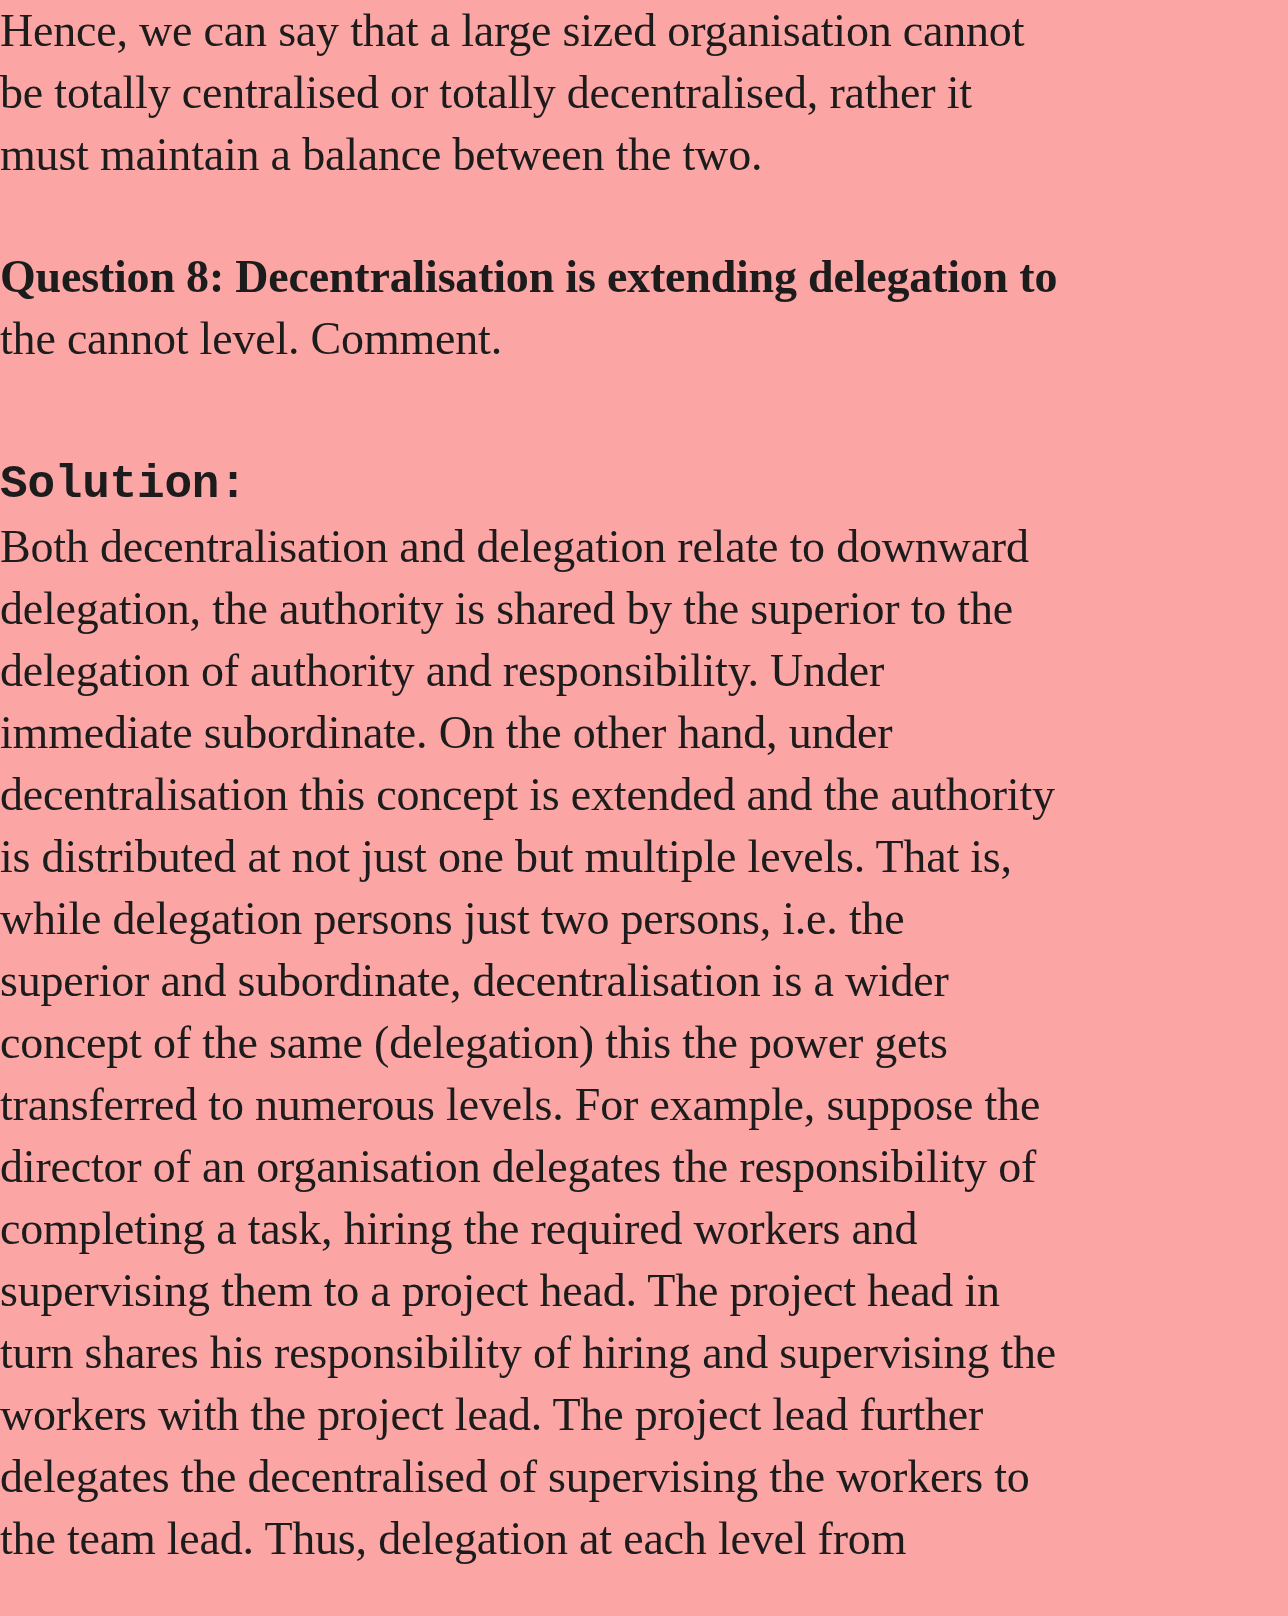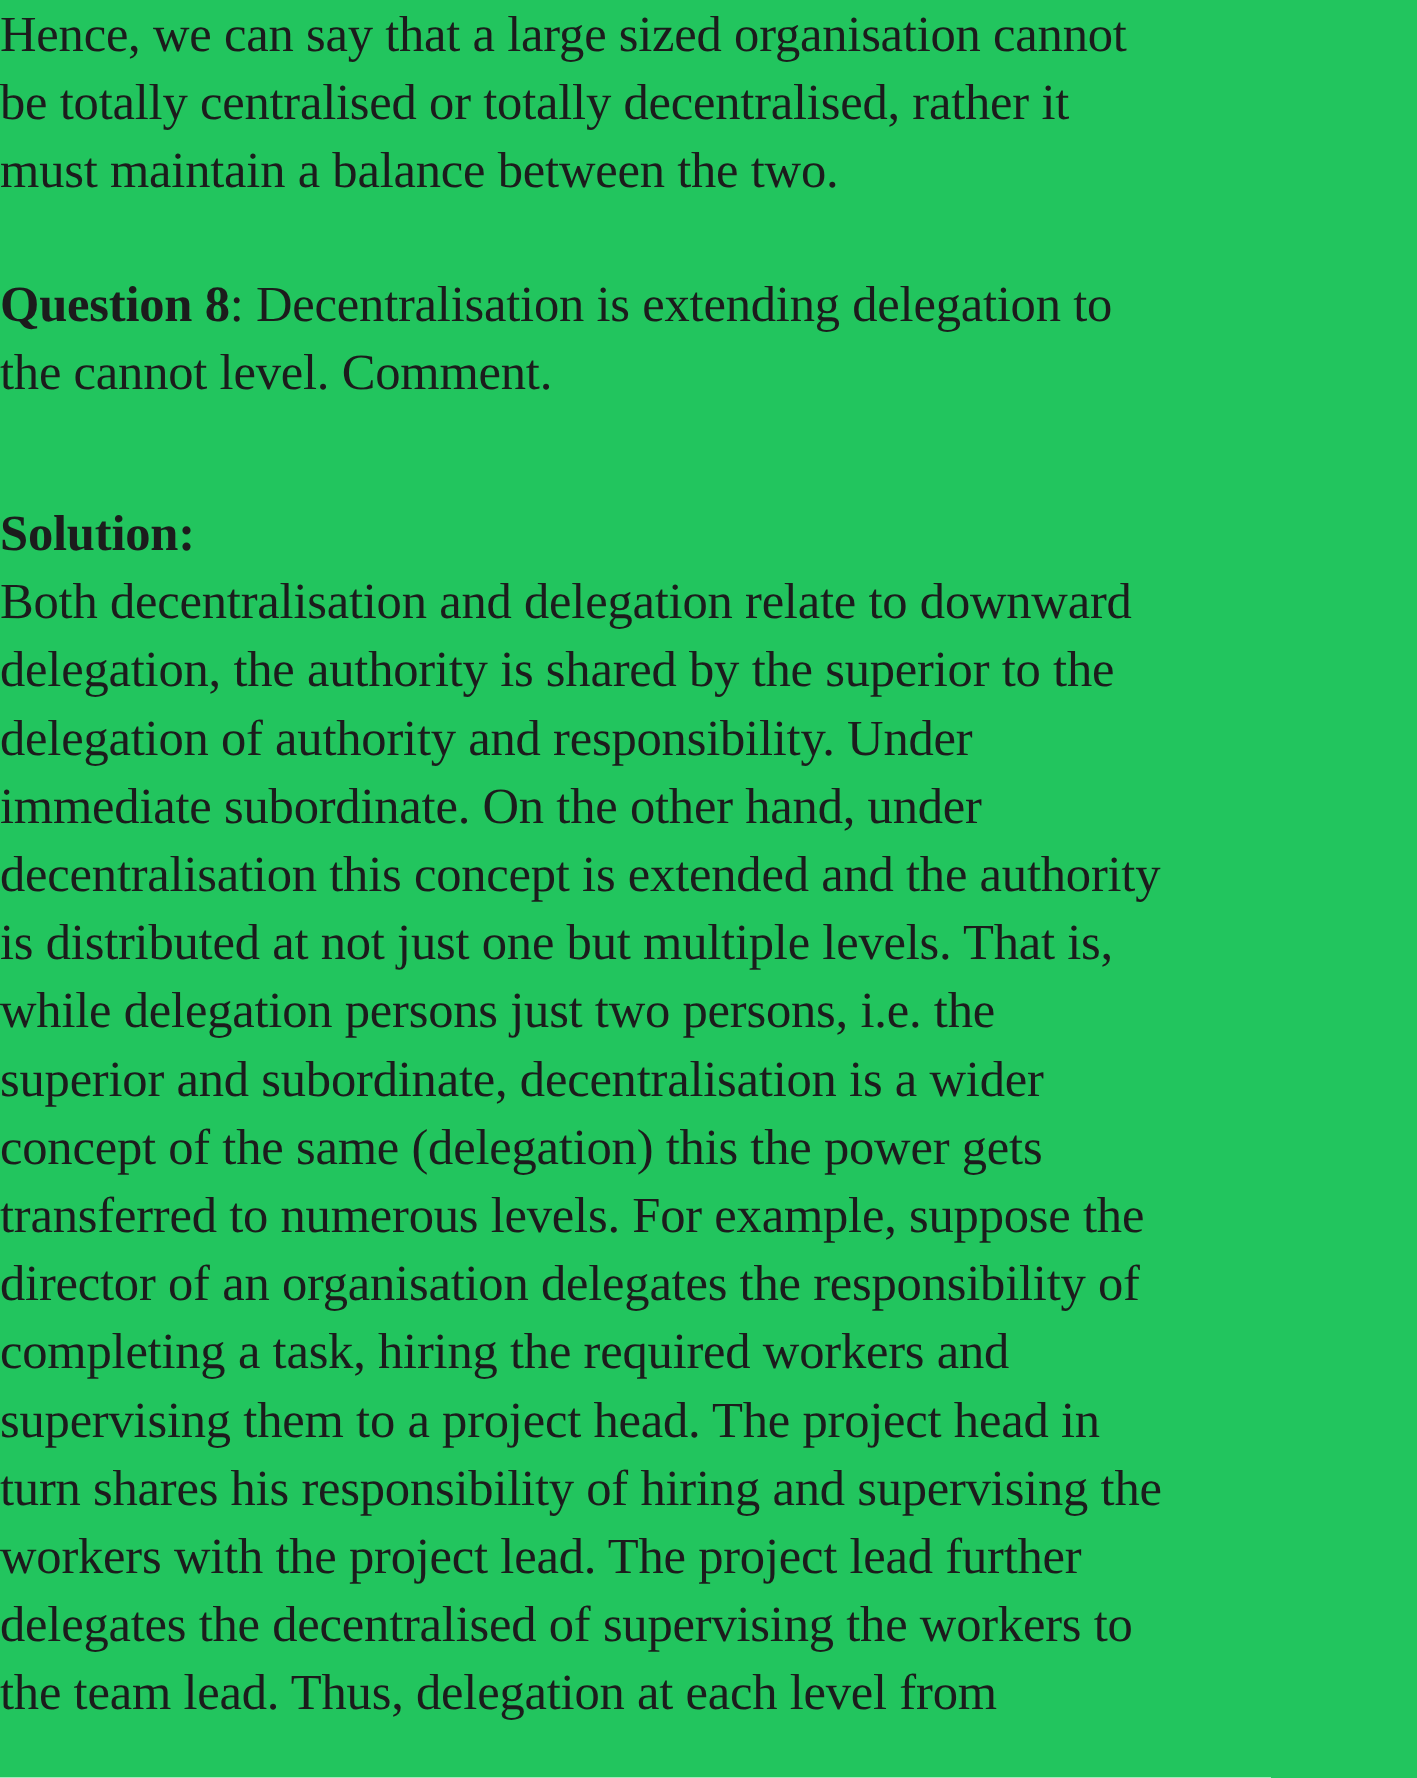--- a/index.html
+++ b/index.html
@@ -14,21 +14,21 @@
     overflow: hidden;
     font-family: "Liberation Serif", "DejaVu Serif", serif;
     color: #1c1c1c;
     -webkit-font-smoothing: antialiased;
   }
 
   .page {
     position: relative;
     width: 1288px;
     height: 1616px;
-    background: #22c55e;
+    background: #fca5a5;
     padding: 0;
     box-sizing: border-box;
   }
 
   .doc-body {
     position: absolute;
     left: 0;
     top: 0;
     width: 1288px;
   }
@@ -40,28 +40,29 @@
     line-height: 62px;
     font-size: 46px;
     letter-spacing: -0.2px;
     white-space: pre;
     color: #1c1c1c;
     text-rendering: optimizeLegibility;
   }
 
   .line.bold {
     font-weight: 700;
+    font-family: Liberation Mono, monospace;
   }
 
   
   .run-bold {
     font-weight: 700;
   }
   .run-regular {
-    font-weight: 400;
+    font-weight: 700;
   }
 
   
   .gap-1 { height: 60px; }
   .gap-2 { height: 84px; }
 
   .para {
     display: block;
   }
 

